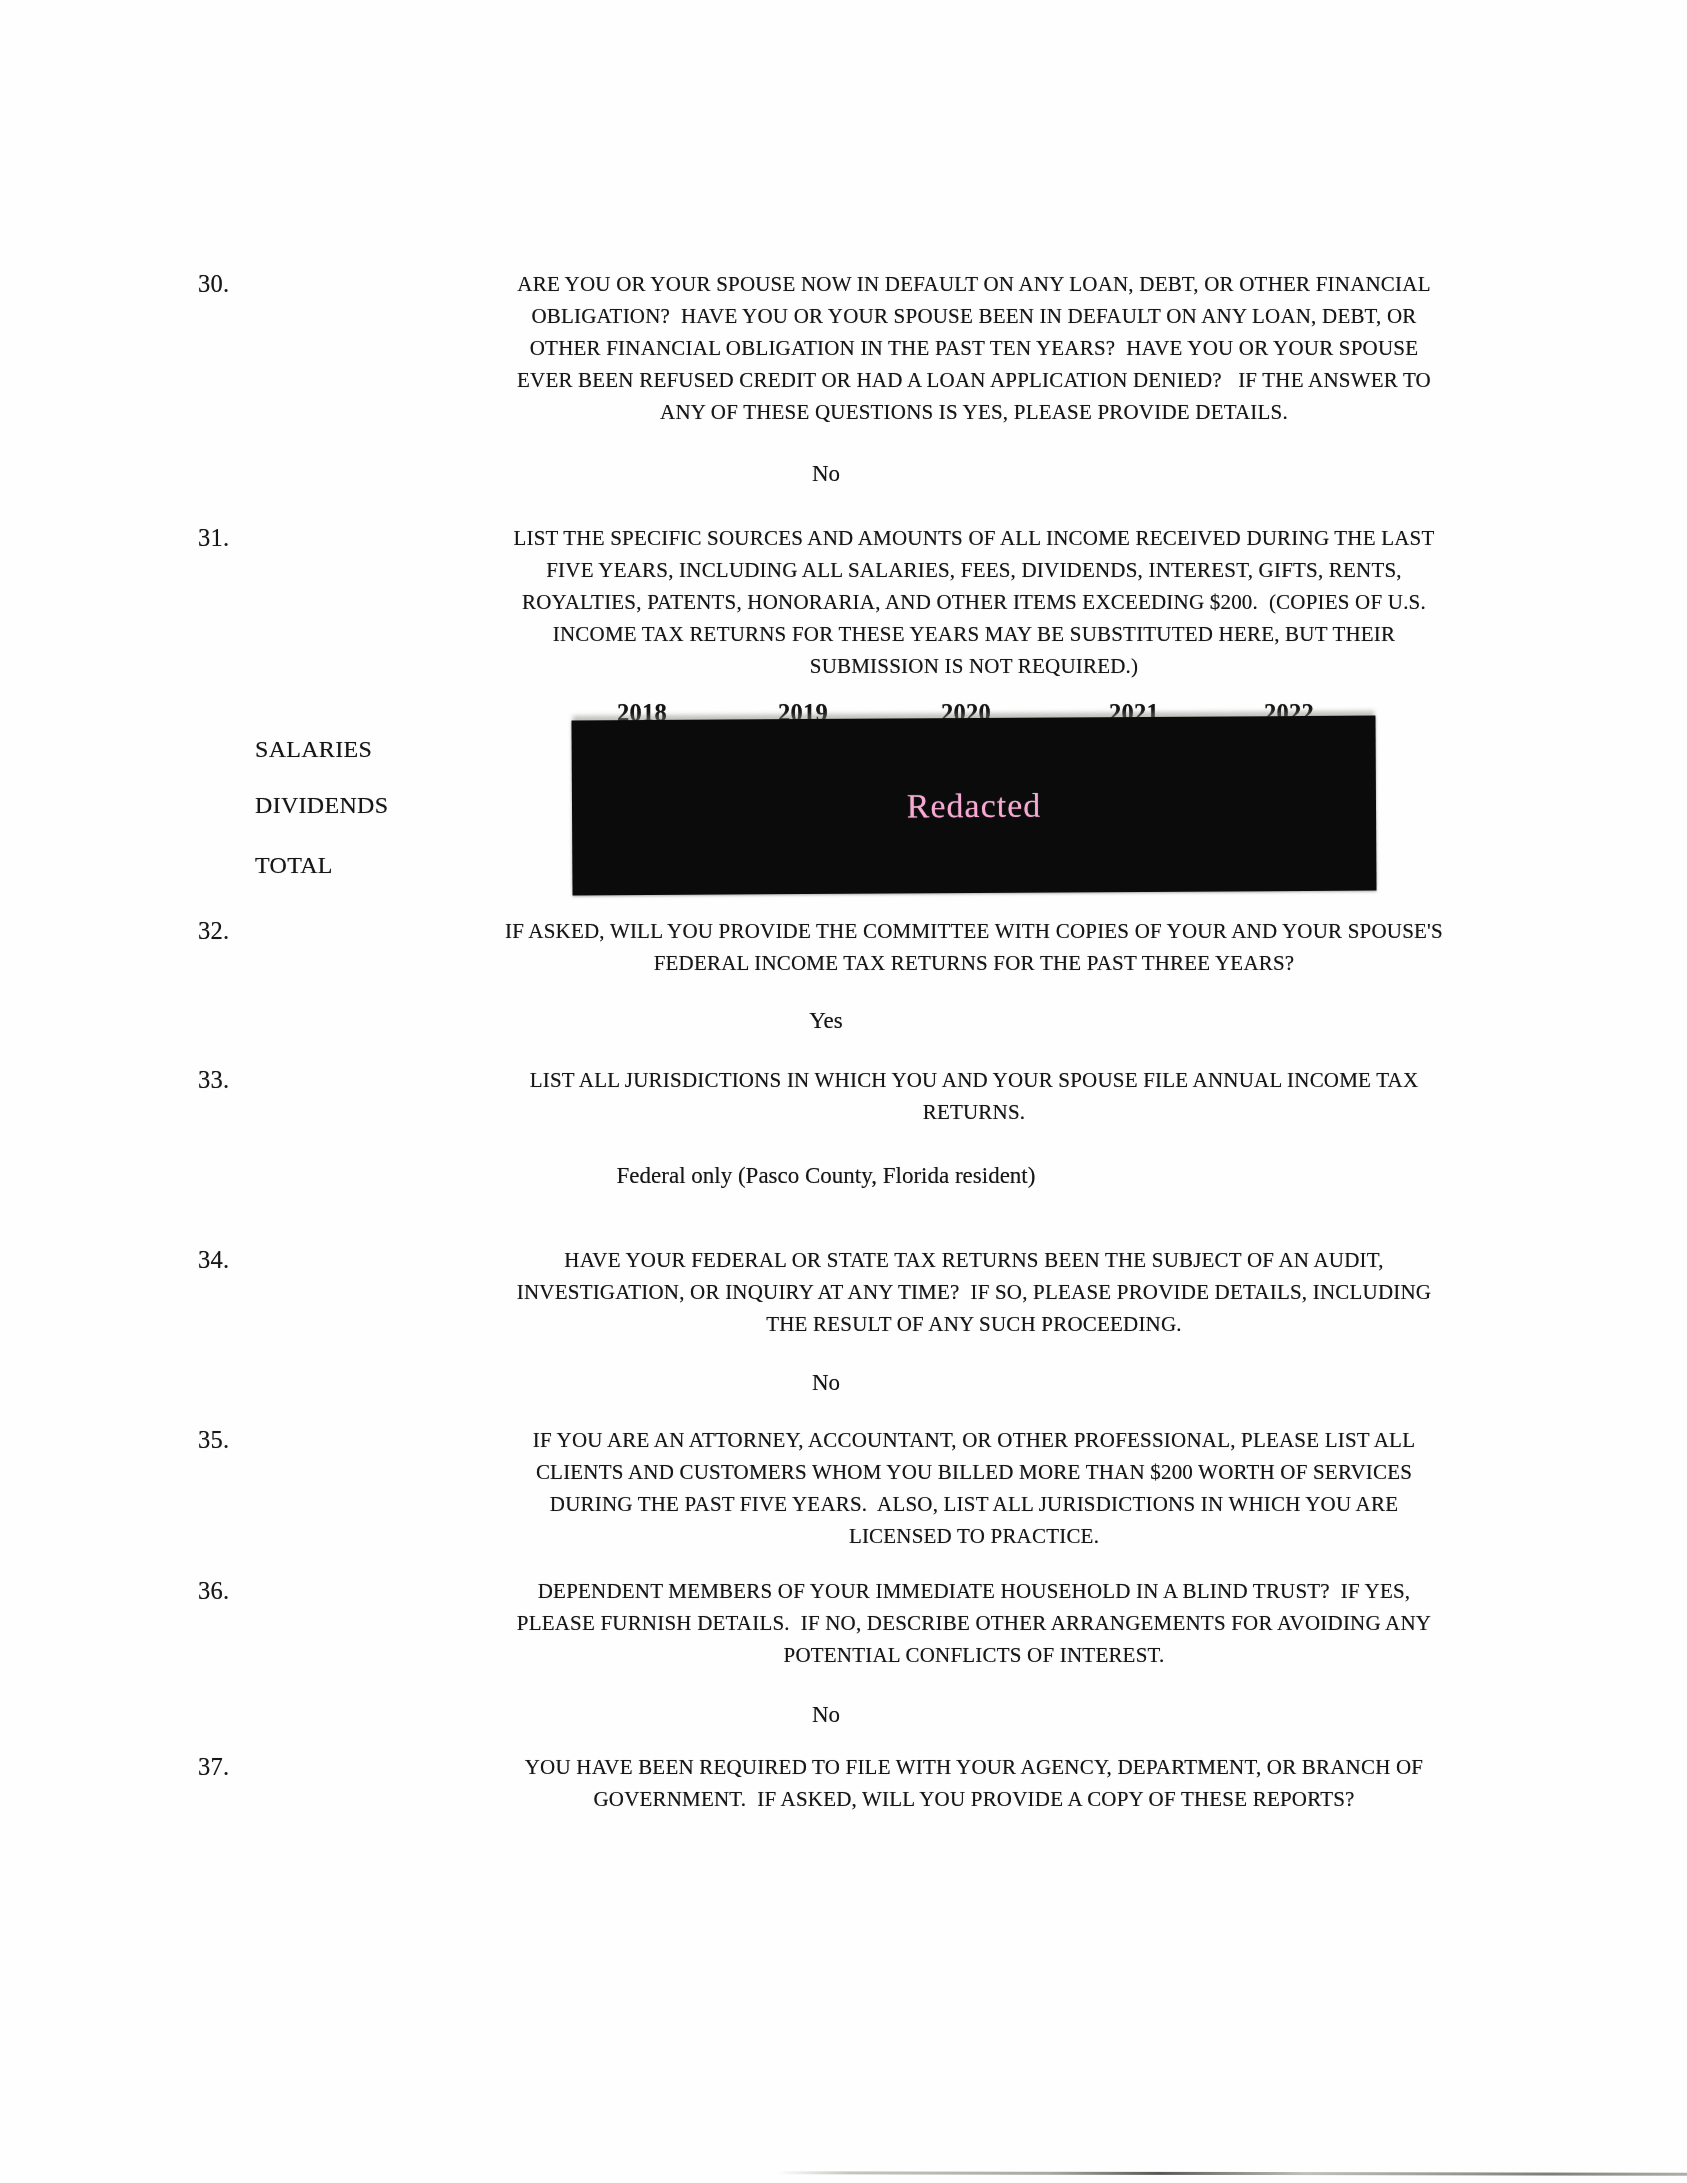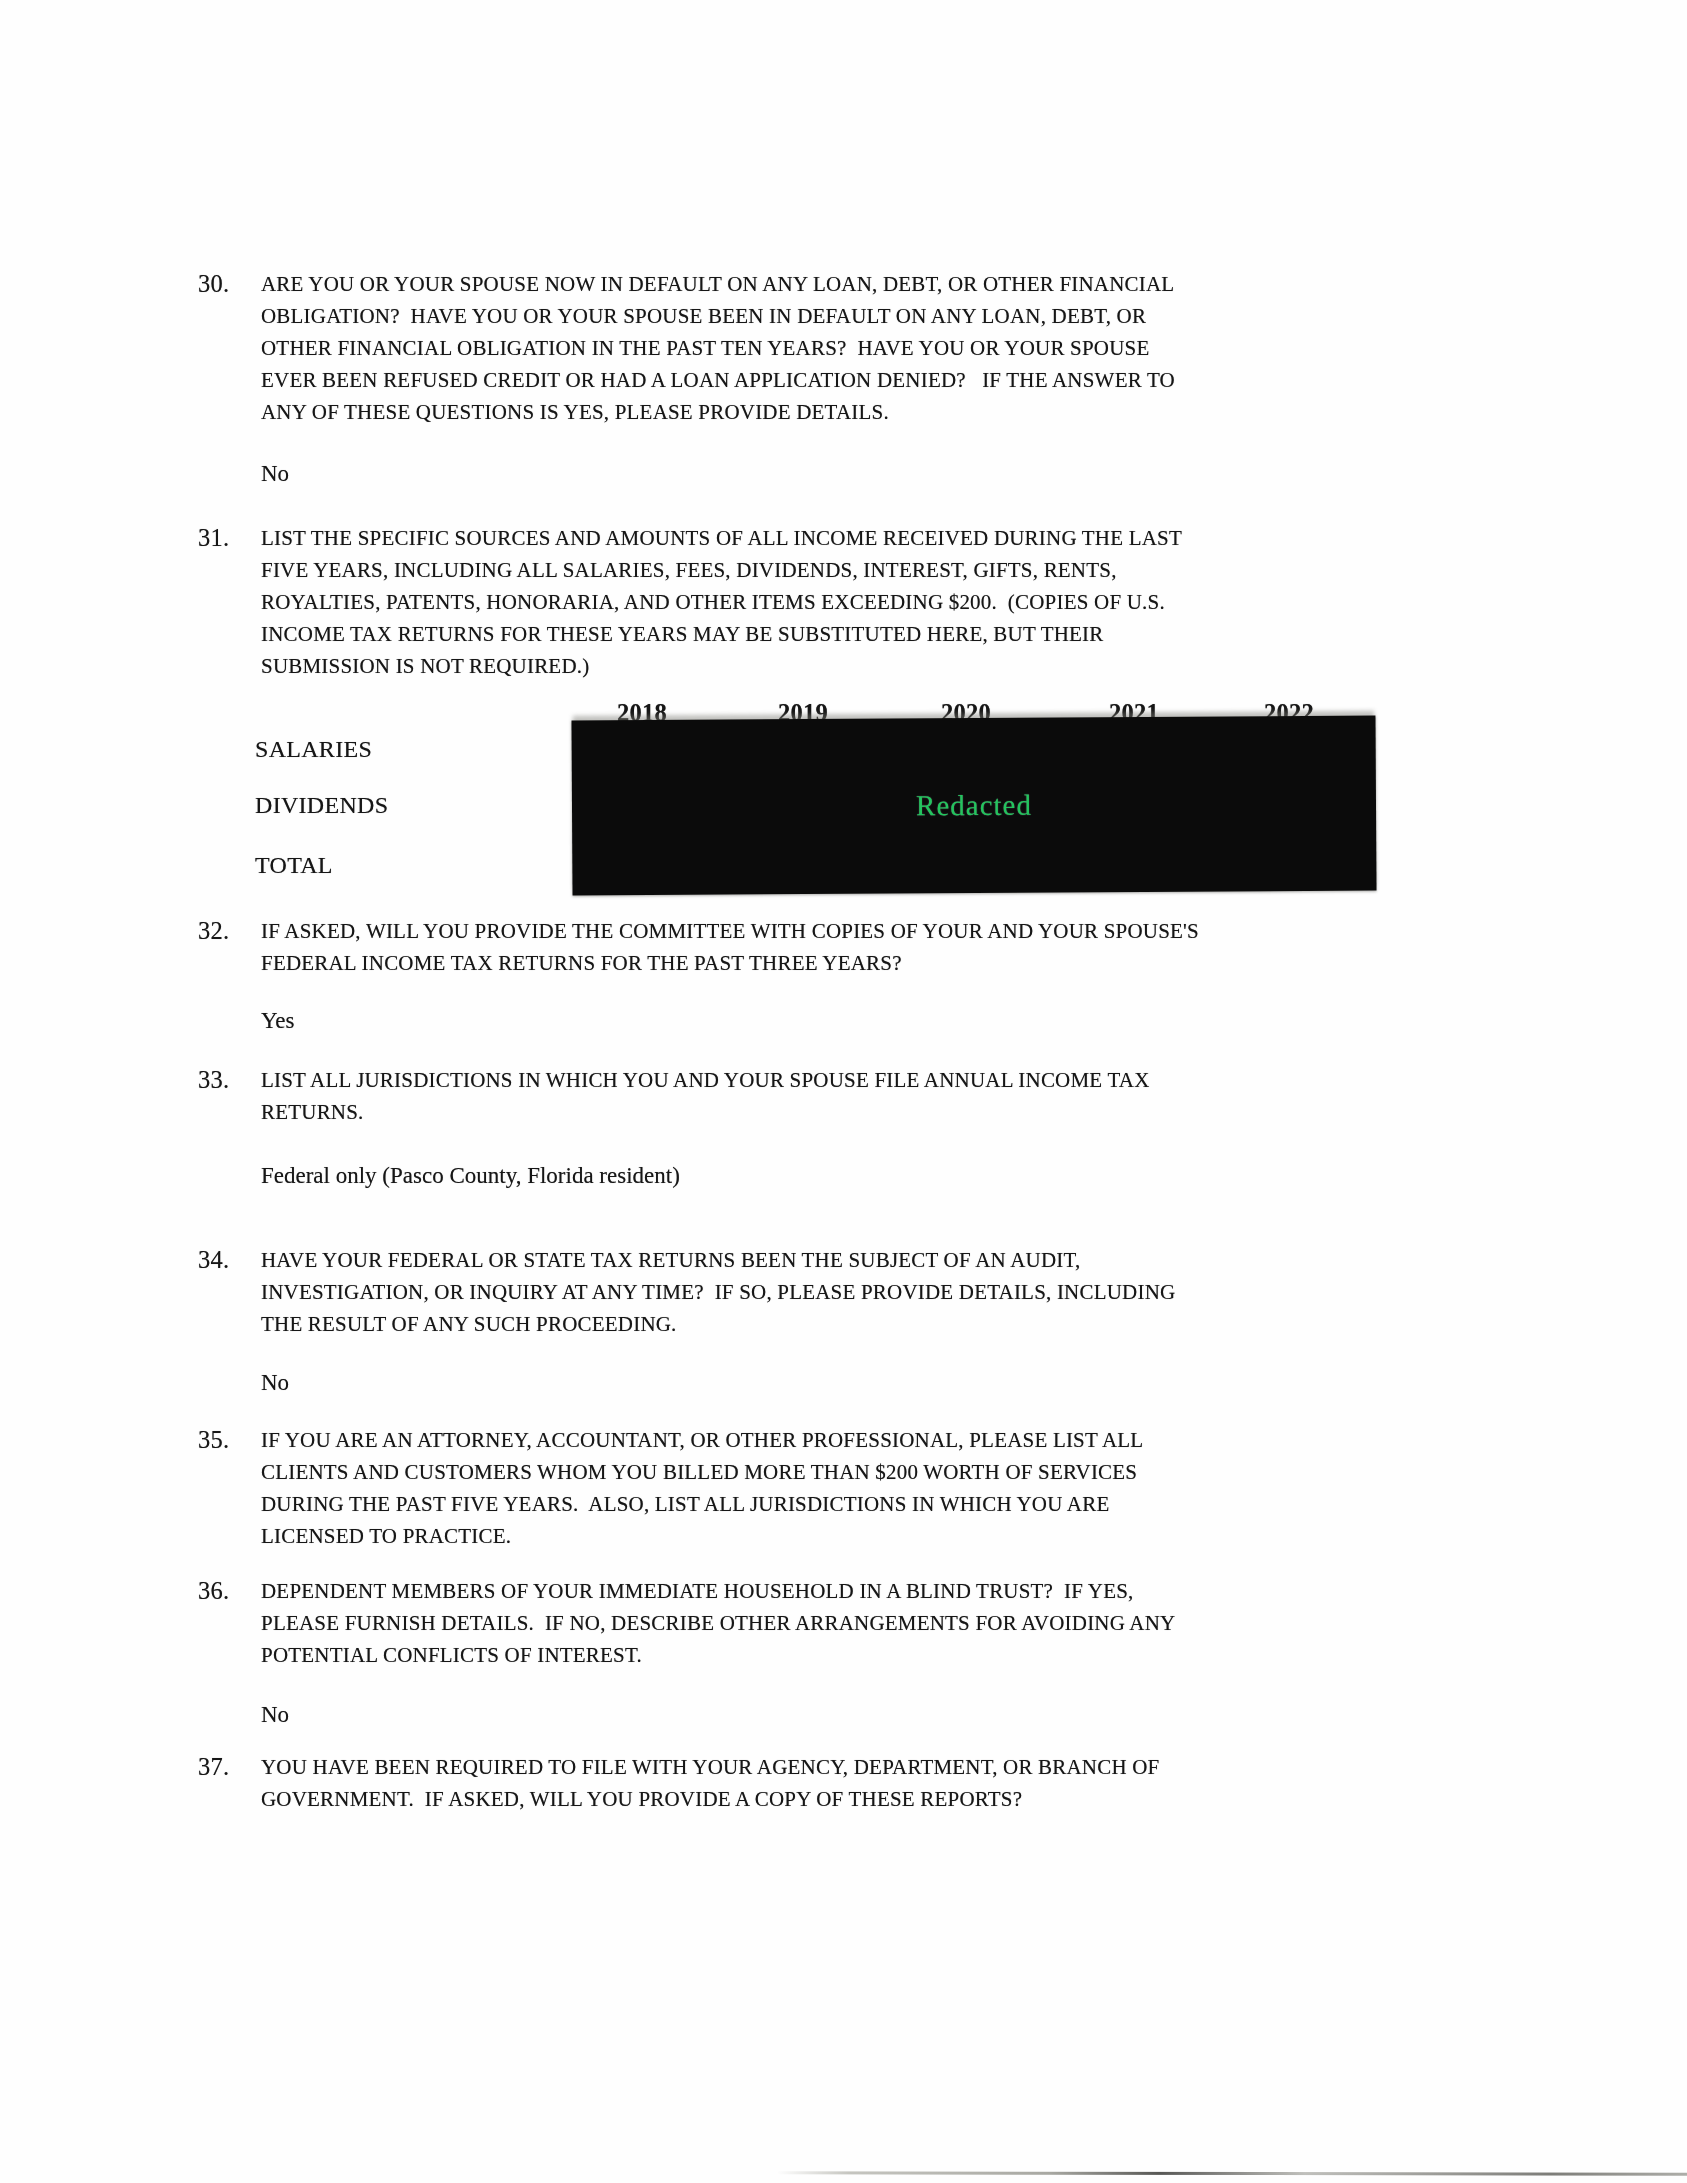--- a/index.html
+++ b/index.html
@@ -10,20 +10,21 @@
     position: relative;
     overflow: hidden;
     font-family: "Liberation Serif", serif;
     color: #161616;
   }
   .page {
     position: absolute;
     top: 0; left: 0;
     width: 1391px;
     height: 2183px;
+    text-align: center;
   }
   
   .qa { position: relative; width: 1687px; }
   .qnum {
     position: absolute;
     left: 198px; top: 0;
     height: 32px; line-height: 32px;
     font-size: 24.5px;
     letter-spacing: 0.2px;
     text-shadow: 0 0 0.7px rgba(10,10,10,0.5);
@@ -67,22 +68,22 @@
     left: 572px; top: 36px;
     width: 804px; height: 175px;
     background: #0b0b0b;
     transform: rotate(-0.35deg);
     display: flex;
     align-items: center;
     justify-content: center;
     box-shadow: 0 -6px 4.6px -1.3px rgba(125,125,118,0.45), 0 1.3px 2.6px rgba(70,70,65,0.4);
   }
   .redaction-label {
-    color: #22c55e;
-    font-size: 29px;
+    color: #f9a8d4;
+    font-size: 34px;
     letter-spacing: 1px;
     text-shadow: 0 0 1.3px rgba(255,255,255,0.35);
   }
   
   .scan-artifact {
     position: absolute;
     top: 2172px; left: 777px;
     width: 910px; height: 3.3px;
     transform: rotate(0.08deg);
     background: linear-gradient(90deg,

